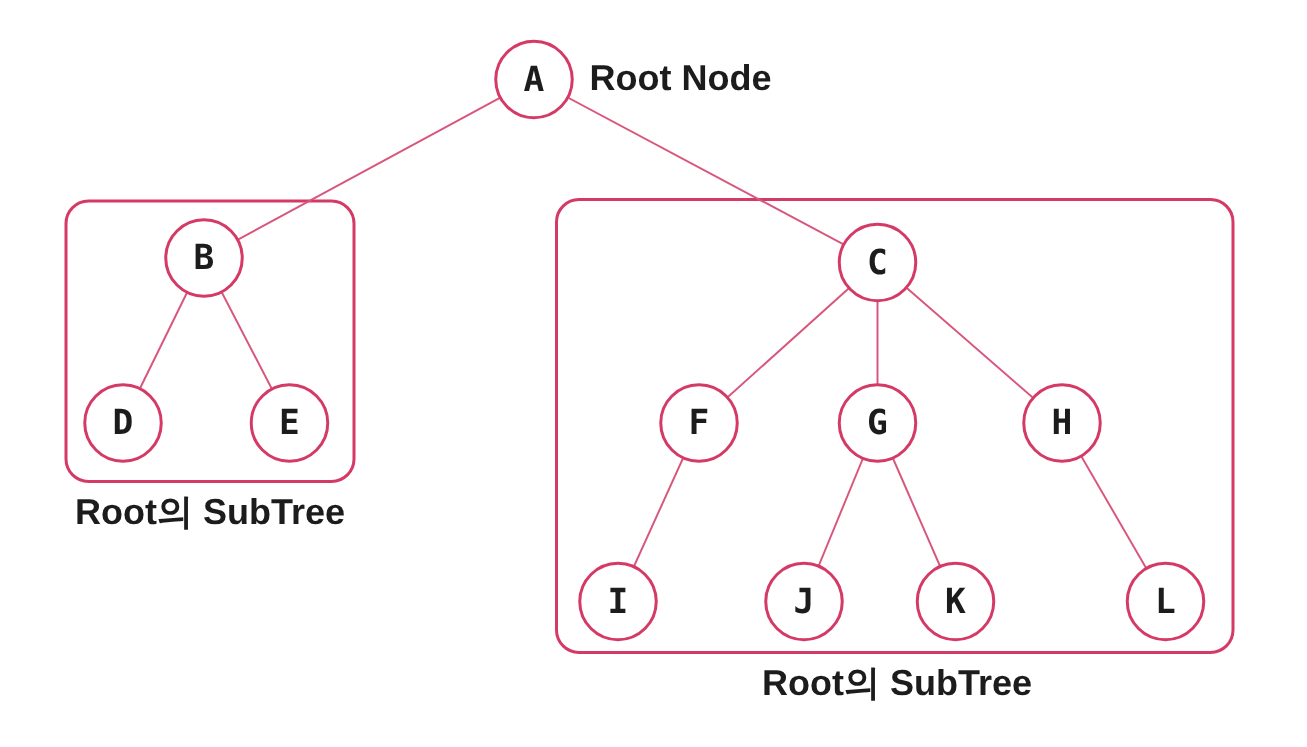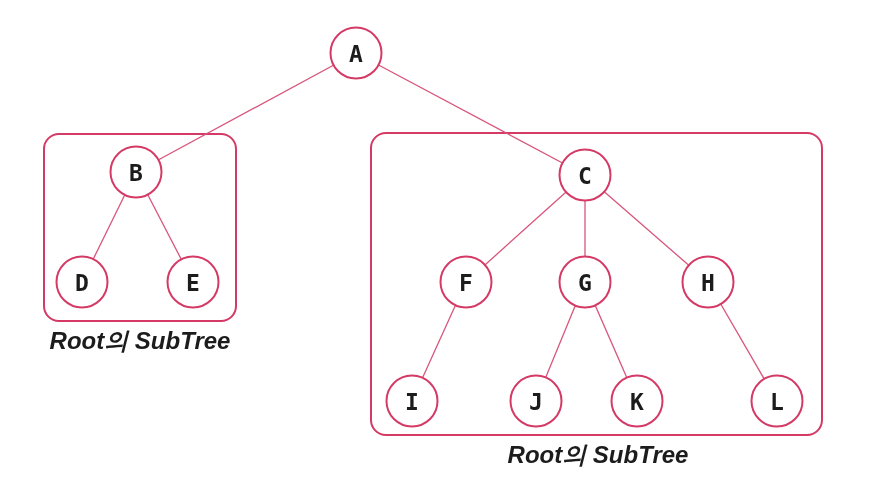--- a/index.html
+++ b/index.html
@@ -44,21 +44,21 @@
     transform: translate(-50%, -50%);
   }
   .caption {
     position: absolute;
     font-family: "Liberation Sans", "DejaVu Sans", sans-serif;
     font-size: 24px;
     font-weight: 600;
     color: #1c1c1c;
     white-space: nowrap;
   }
-  .group-caption { transform: translate(-50%, -50%); font-style: italic; }
+  .group-caption { transform: translate(-50%, -50%); }
   .root-annotation { transform: translateY(-50%); }
 </style>
 </head>
 <body>
 
 <div class="canvas" style="--stroke: #d43a65;">
   <div id="groups-layer">
       <div class="group-box" style="left: 43px; top: 133px; width: 194px; height: 189px;"></div>
       <div class="group-box" style="left: 370px; top: 132px; width: 453px; height: 304px;"></div>
     </div>
@@ -83,16 +83,17 @@
       <div class="tree-node" style="left: 193px; top: 282px; color: rgb(28, 28, 28);">E</div>
       <div class="tree-node" style="left: 466px; top: 282px; color: rgb(28, 28, 28);">F</div>
       <div class="tree-node" style="left: 585px; top: 282px; color: rgb(28, 28, 28);">G</div>
       <div class="tree-node" style="left: 708px; top: 282px; color: rgb(28, 28, 28);">H</div>
       <div class="tree-node" style="left: 412px; top: 401px; color: rgb(28, 28, 28);">I</div>
       <div class="tree-node" style="left: 536px; top: 401px; color: rgb(28, 28, 28);">J</div>
       <div class="tree-node" style="left: 637px; top: 401px; color: rgb(28, 28, 28);">K</div>
       <div class="tree-node" style="left: 777px; top: 401px; color: rgb(28, 28, 28);">L</div>
     </div>
   <div id="labels-layer">
+    <div class="caption root-annotation" style="left: 393px; top: 53px;">Root Node</div>
   <div class="caption group-caption" style="left: 140px; top: 341px;">Root의 SubTree</div>
       <div class="caption group-caption" style="left: 598px; top: 455px;">Root의 SubTree</div>
     </div>
 </div>
 
 </body></html>

